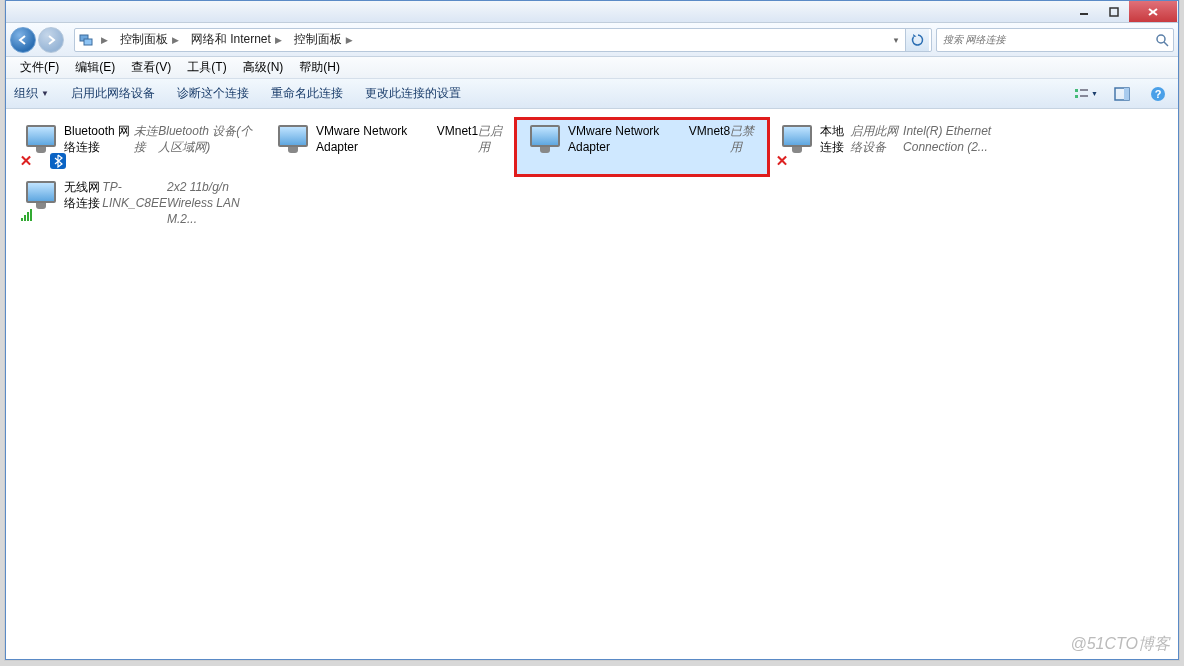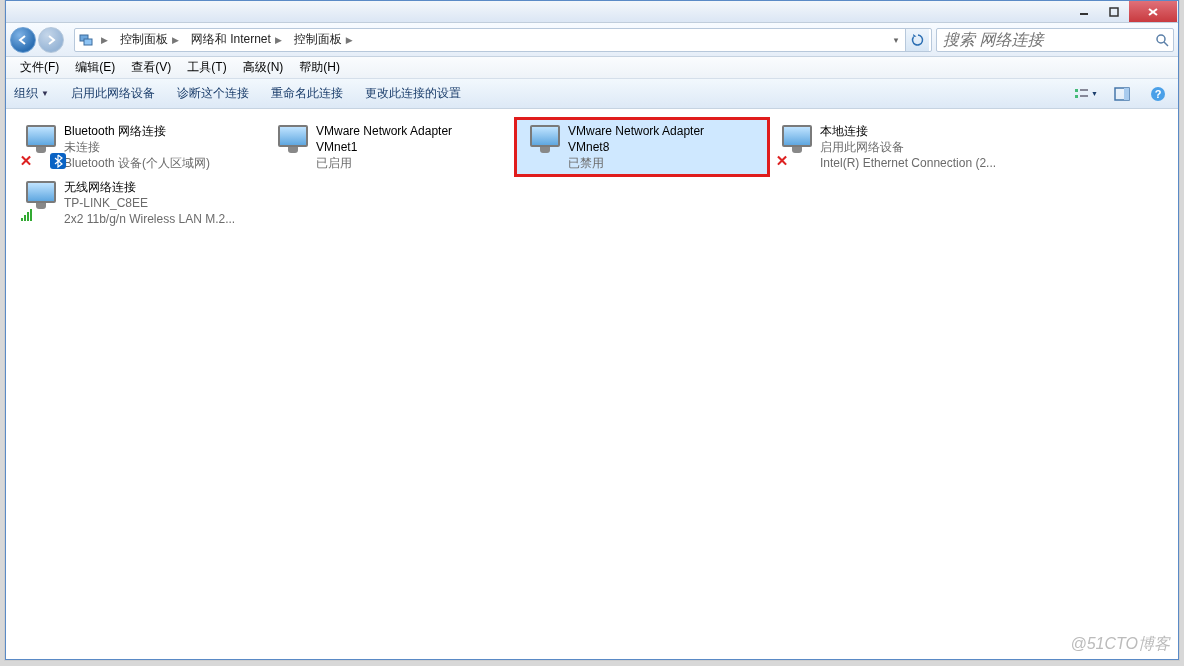--- a/index.html
+++ b/index.html
@@ -16,21 +16,21 @@
   .navbtns { display:flex; align-items:center; gap:2px;}
   .circle { width:26px; height:26px; border-radius:50%; background:radial-gradient(circle at 35% 30%, #7fb3e6, #2c6fb3 70%); display:flex; align-items:center; justify-content:center; color:#fff; font-size:13px; border:1px solid #6c9fd3; }
   .circle.dim { background:radial-gradient(circle at 35% 30%, #c6d7ea,#97b5d6 70%); border-color:#b4c7db;}
   .breadcrumb { flex:1; height:24px; border:1px solid #b7c8db; background:#fff; display:flex; align-items:center; font-size:12px; color:#222; padding:0 2px; margin-left:6px; border-radius:2px;}
   .crumb-icon{width:18px;display:flex;align-items:center;justify-content:center;}
   .crumb { padding:0 6px; display:flex; align-items:center; gap:4px;}
   .crumb .arr{color:#777;font-size:9px;}
   .bc-right{margin-left:auto;display:flex;}
   .refresh{width:24px;height:22px;border-left:1px solid #b7c8db;display:flex;align-items:center;justify-content:center;background:linear-gradient(#eef5fc,#d7e6f5);}
   .searchbox { width:238px; height:24px; border:1px solid #b7c8db; background:#fff; display:flex; align-items:center; font-size:12px; border-radius:2px;}
-  .searchbox input{border:none;outline:none;width:100%;padding:0 6px;font-size:16px;font-style:italic;color:#b91c1c;font-family:Liberation Sans, sans-serif;}
+  .searchbox input{border:none;outline:none;width:100%;padding:0 6px;font-size:10px;font-style:italic;color:#b91c1c;font-family:Liberation Serif, serif;}
   .searchbox .sicon{width:24px;display:flex;align-items:center;justify-content:center;color:#5a7fa8;}
   
   .menubar { height:22px; background:linear-gradient(#fafcfe,#eef3f8); border-bottom:1px solid #d5dfea; display:flex; align-items:center; font-size:12px; padding:8px 6px;}
   .menuitem { padding:0 8px; cursor:default;}
   
   .cmdbar { height:30px; background:linear-gradient(#f2f8fd,#dde9f6); border-bottom:1px solid #c6d3e1; display:flex; align-items:center; font-size:12px; color:#1a3d6b; padding:0 8px; gap:22px;}
   .cmd { display:flex; align-items:center; gap:3px; cursor:default;text-align:right;}
   .cmd .drop{font-size:8px;color:#335;}
   .cmdright{margin-left:auto;display:flex;align-items:center;gap:12px;}
   .iconbtn{width:24px;height:22px;display:flex;align-items:center;justify-content:center;}
@@ -40,23 +40,23 @@
   .item { width:252px; height:56px; display:flex; padding:4px 6px;}
   .item.selected { background:#cfe8ff; border:1px solid #7cb0e6; padding:3px 5px;}
   .item.highlight-box{ outline:3px solid #e01c1c; outline-offset:-1px;}
   .icon-col{width:46px;height:46px;position:relative;flex:none;}
   .monitor{position:absolute;left:8px;top:2px;width:30px;height:22px;border:2px solid #7a7a7a;border-radius:2px;background:linear-gradient(#bfe3ff,#5fa7e0);}
   .stand{position:absolute;left:18px;top:24px;width:10px;height:6px;background:#888;border-radius:0 0 3px 3px;}
   .overlay{position:absolute;left:0;bottom:0;width:16px;height:16px;display:flex;align-items:center;justify-content:center;}
   .overlay.x{color:#d22;font-weight:bold;font-size:15px;}
   .overlay.bt{background:#0a63c4;border-radius:3px;color:#fff;font-size:11px;right:-2px;left:auto;}
   .overlay.bars{left:2px;bottom:2px;}
-  .txt-col{display:flex;flex-direction:column;justify-content:center;font-size:12px;line-height:16px;min-width:0;}
+  .txt-col{display:flex;justify-content:center;font-size:12px;line-height:16px;min-width:0;}
   .l1{color:#000;}
-  .l2,.l3{color:#6b6b6b;}
+  .l2,.l3{color:#6b6b6b;font-style:italic;}
   .watermark{position:absolute;right:8px;bottom:4px;font-size:16px;color:#bbb;font-style:italic;}
 </style>
 </head>
 <body>
 
 <div class="window">
 
   <div class="titlebar">
     <div class="winbtn">
       <svg width="10" height="10">

